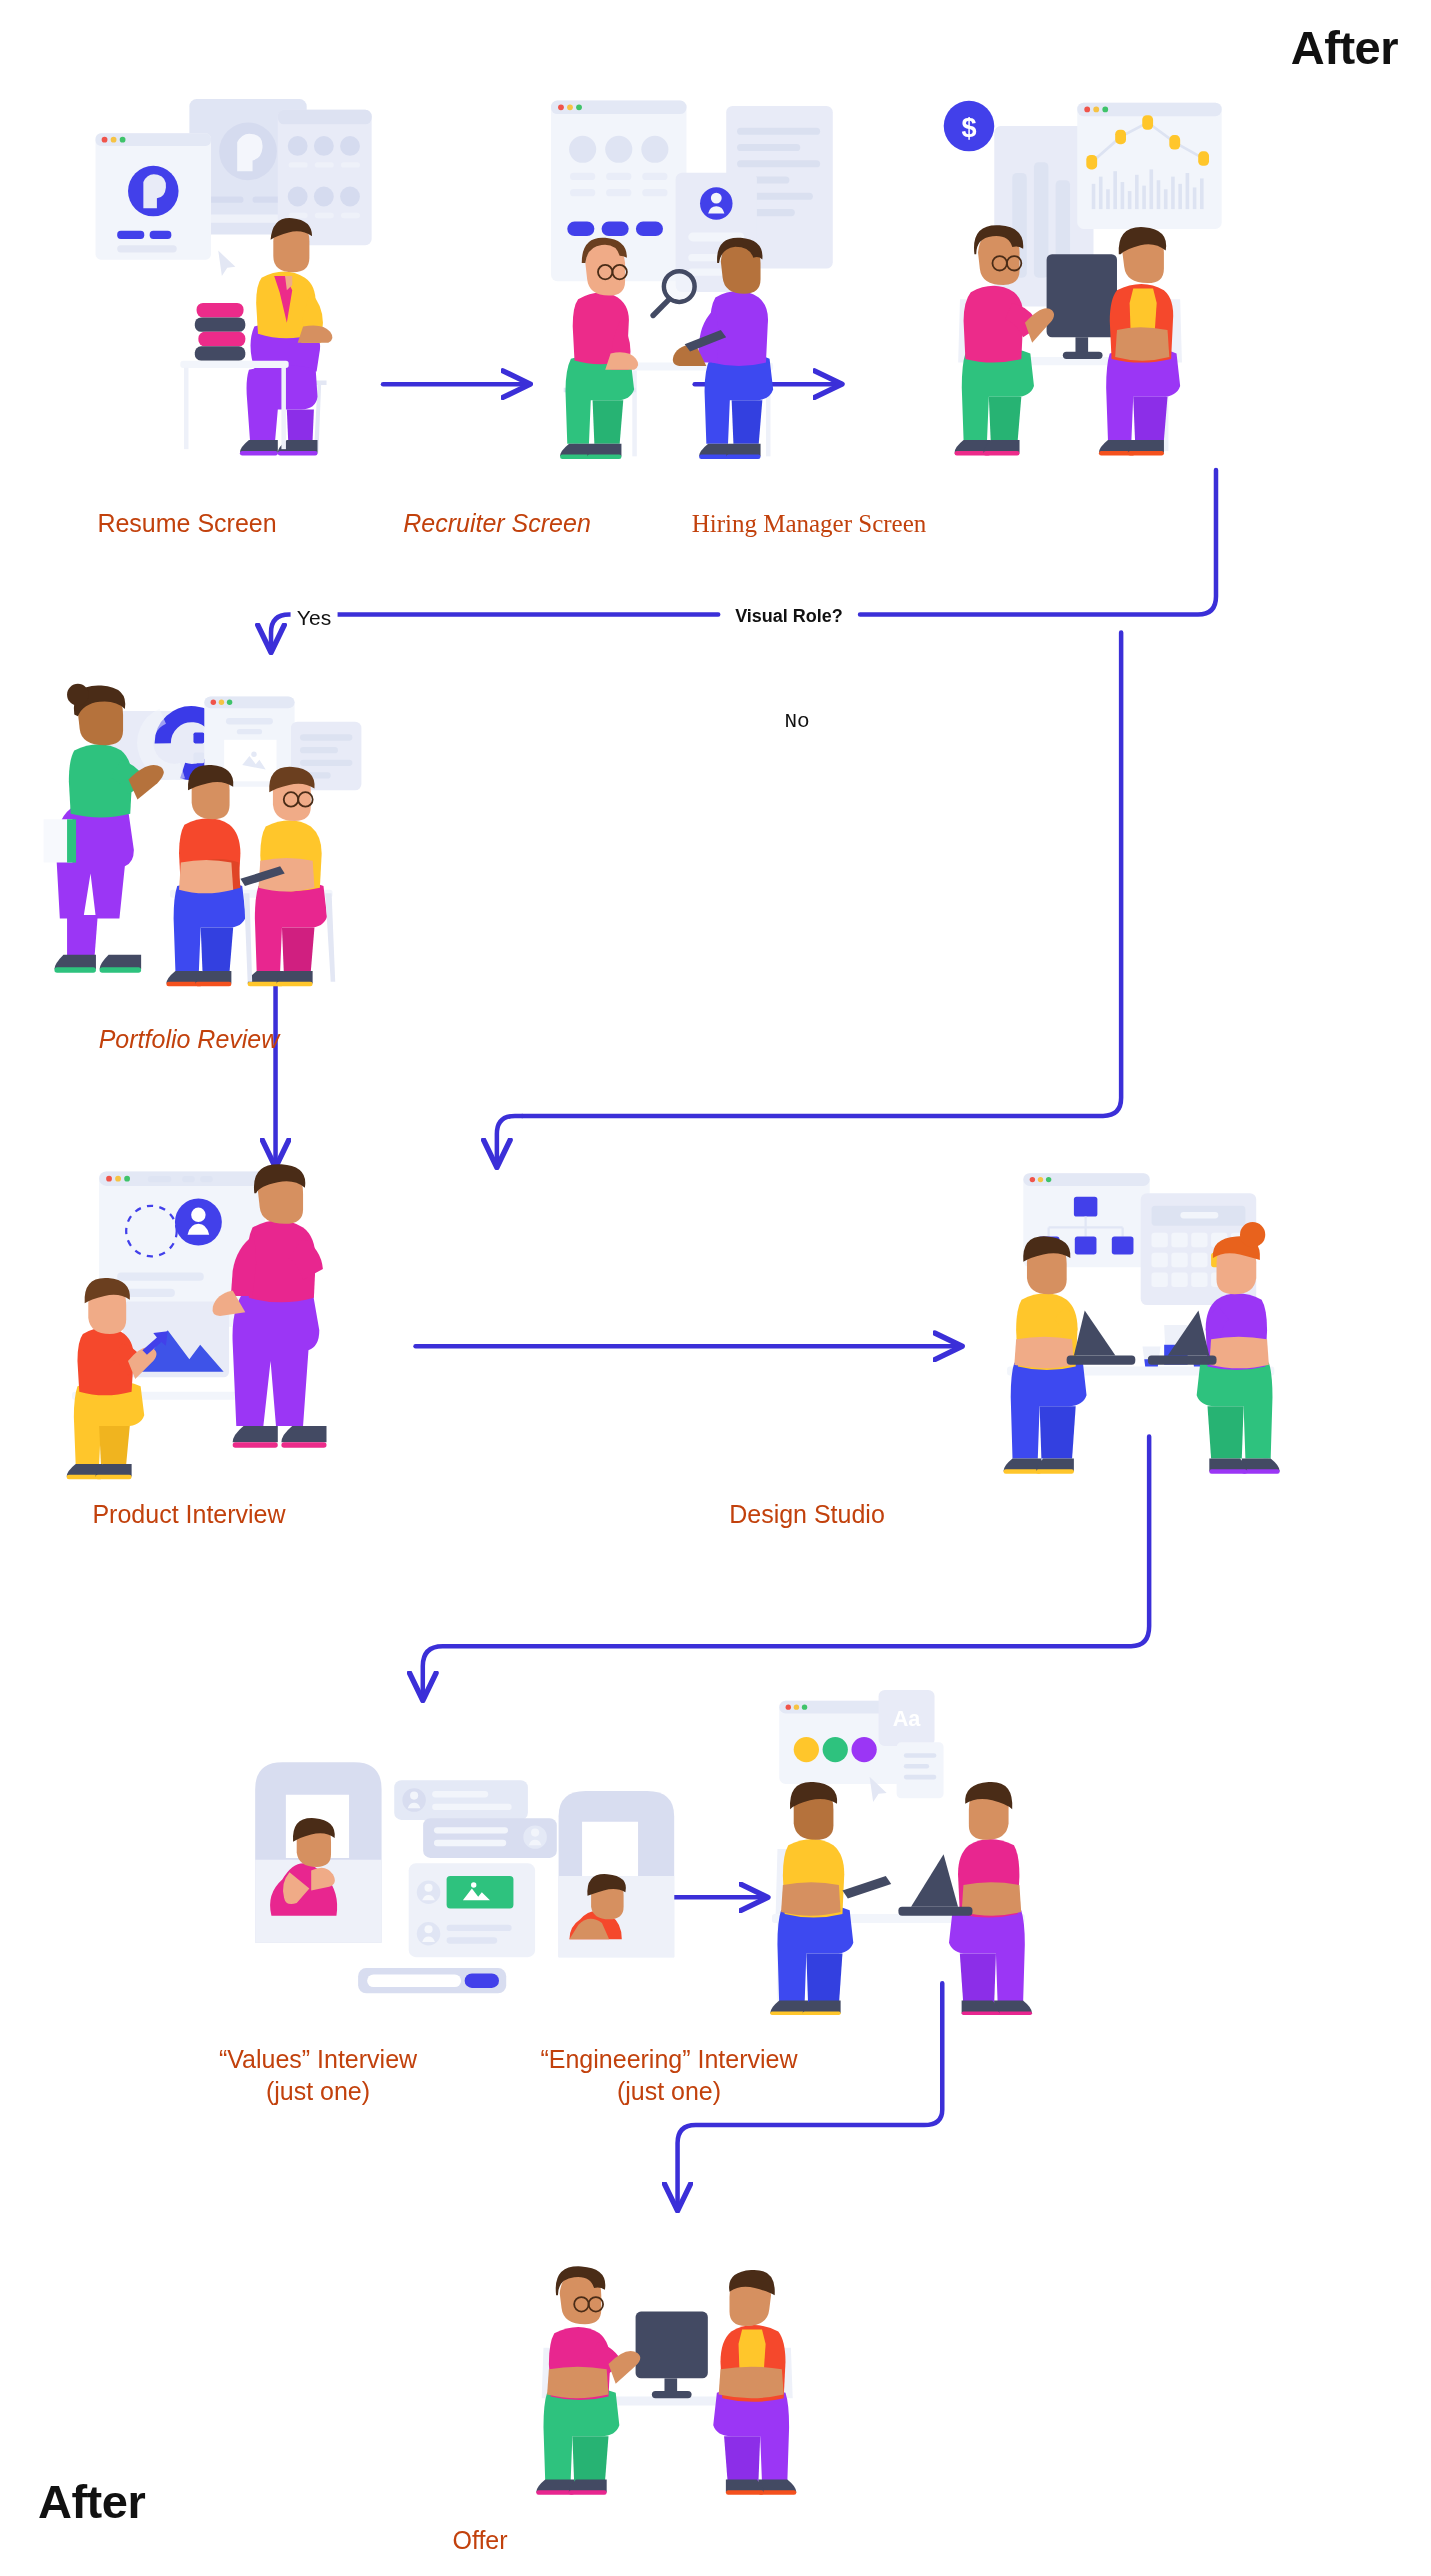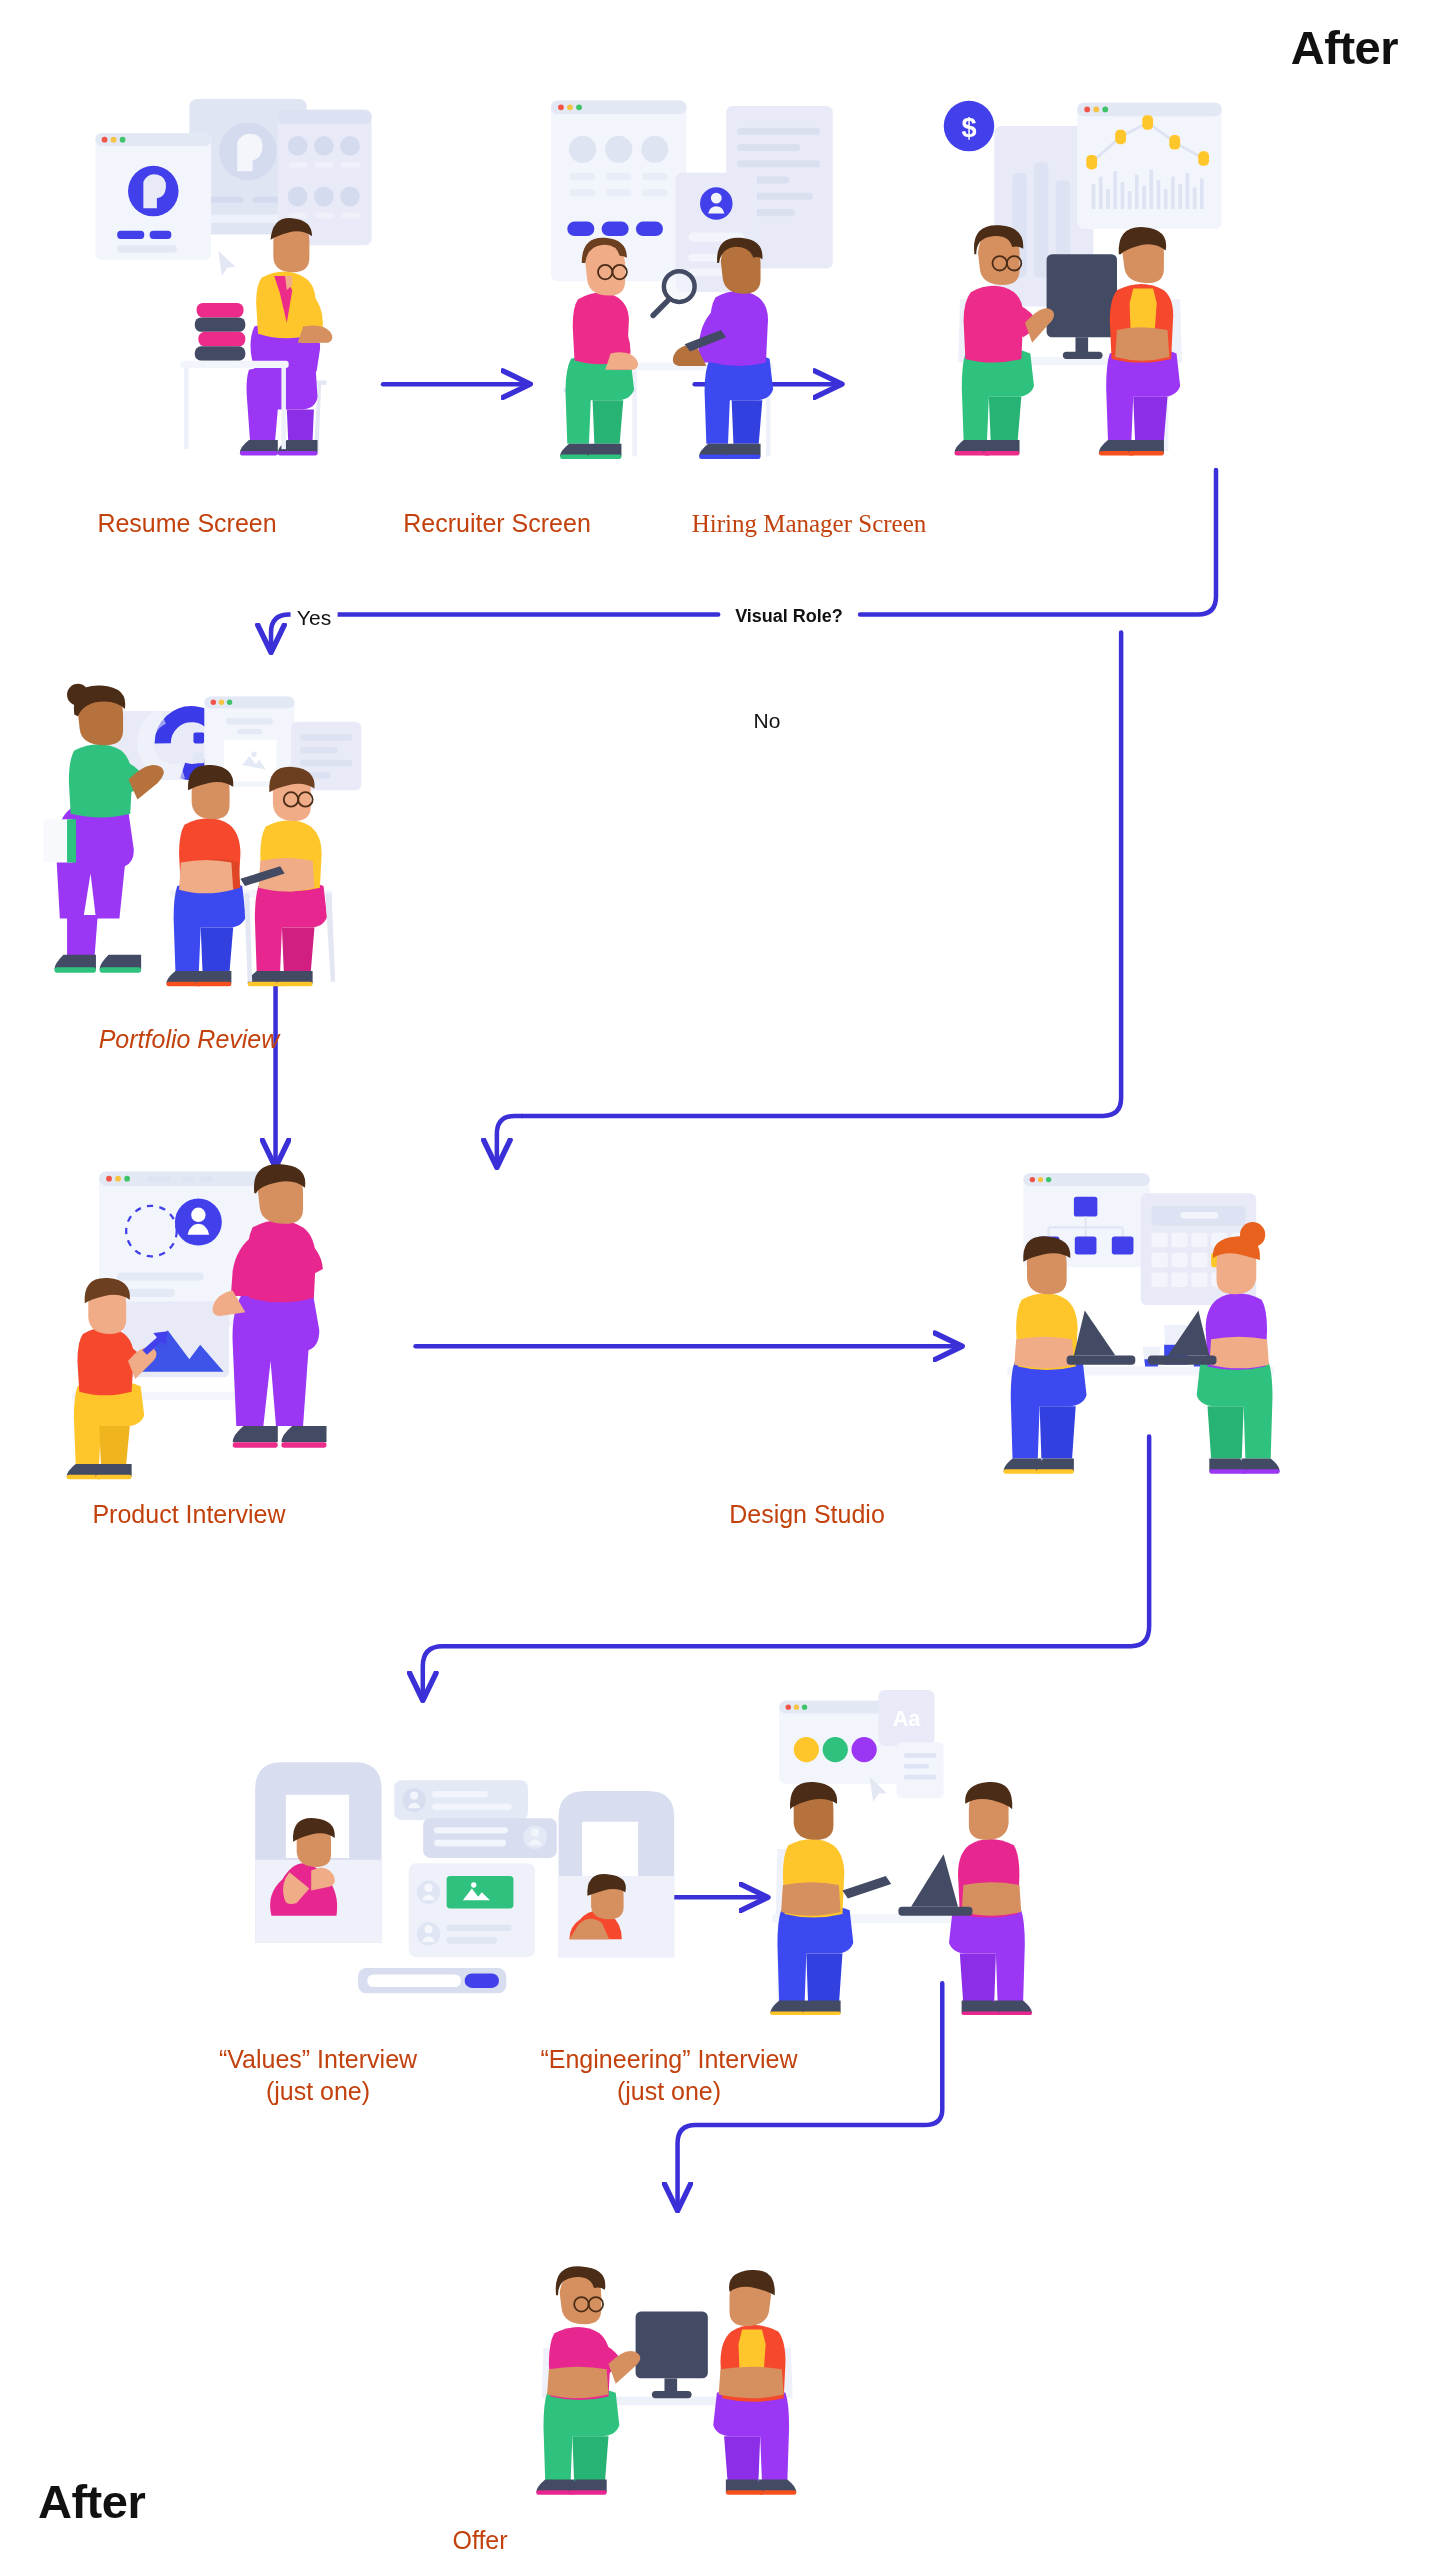--- a/index.html
+++ b/index.html
@@ -93,24 +93,24 @@
       <path d="M1272,1590 L1272,1800 Q1272,1822 1252,1822 L490,1822 Q468,1822 468,1844 L468,1880" marker-end="url(#ah)"></path>
 
       <path d="M712,2100 L848,2100" marker-end="url(#ah)"></path>
 
       <path d="M1043,2195 L1043,2335 Q1043,2352 1023,2352 L770,2352 Q750,2352 750,2372 L750,2445" marker-end="url(#ah)"></path>
     </g>
   </svg>
 
   <div class="edge-label bold" style="left:789px; top:608px;">Visual Role?</div>
   <div class="edge-label" style="left:314px; top:610px;">Yes</div>
-  <div class="edge-label" style="left:767px; top:713px;">No</div>
+  <div class="edge-label" style="left:797px; top:713px;font-family:Liberation Mono, monospace;">No</div>
 
   <div class="node-label" style="left:187px; top:508px;">Resume Screen</div>
-  <div class="node-label" style="left:497px; top:508px;">Recruiter Screen</div>
+  <div class="node-label" style="left:497px; top:508px;font-style:italic;">Recruiter Screen</div>
   <div class="node-label" style="left:809px; top:508px;font-family:Liberation Serif, serif;">Hiring Manager Screen</div>
   <div class="node-label" style="left:189px; top:1024px;font-style:italic;">Portfolio Review</div>
   <div class="node-label" style="left:189px; top:1499px;">Product Interview</div>
   <div class="node-label" style="left:807px; top:1499px;">Design Studio</div>
   <div class="node-label" style="left:318px; top:2044px;">“Values” Interview
 (just one)</div>
   <div class="node-label" style="left:669px; top:2044px;">“Engineering” Interview
 (just one)</div>
   <div class="node-label" style="left:480px; top:2525px;">Offer</div>
 

